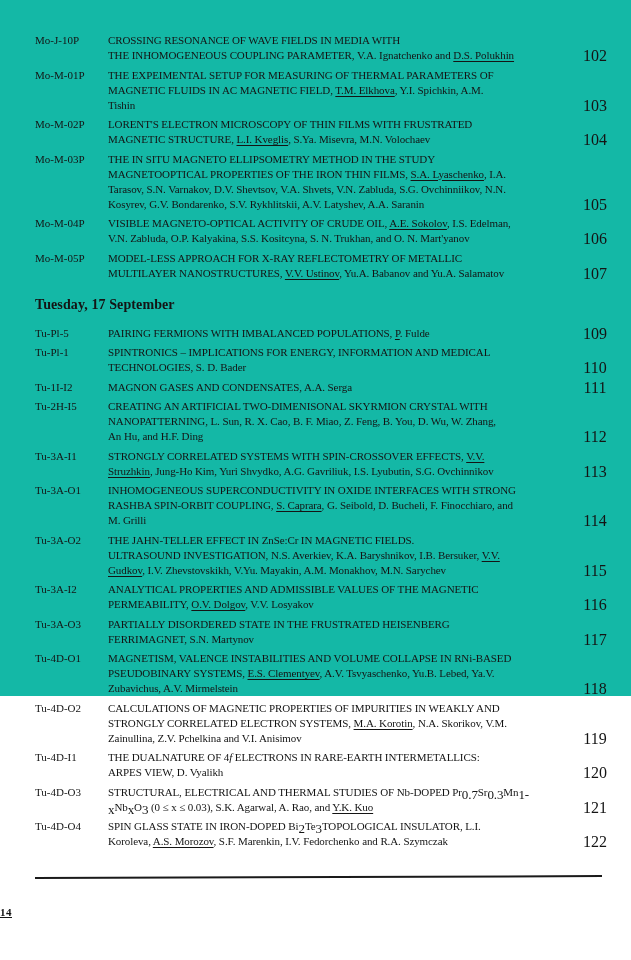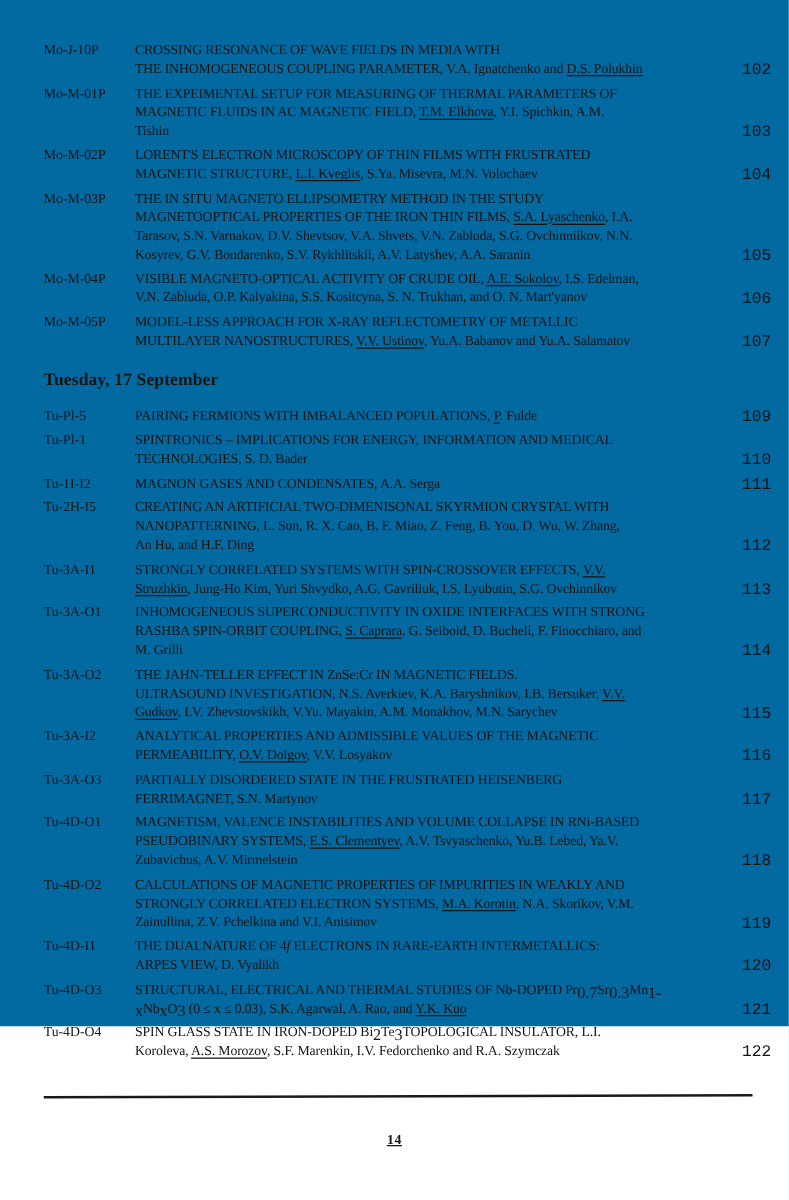--- a/index.html
+++ b/index.html
@@ -10,22 +10,22 @@
   body {
     width: 631px;
     height: 960px;
     font-family: "Liberation Serif", "DejaVu Serif", serif;
     color: #141414;
     overflow: hidden;
   }
   .page {
     position: relative;
     width: 631px;
-    height: 821px;
-    background: #0369a1;
+    height: 696px;
+    background: #14b8a6;
   }
   #toc {
     position: absolute;
     left: 35px;
     top: 33px;
     right: 14px;
   }
   .entry {
     display: flex;
     margin-bottom: 4.5px;
@@ -40,25 +40,24 @@
   .title {
     flex: 1;
     font-size: 11px;
     line-height: 15px;
     letter-spacing: -0.1px;
   }
   .title .line { white-space: nowrap; margin-top: 24px; }
   .pageno {
     flex: none;
     width: 44px;
-    text-align: right;
+    text-align: center;
     align-self: flex-end;
-    font-size: 13px;
+    font-size: 16px;
     line-height: 15px;
-    font-family: Liberation Mono, monospace;
   }
   .day-heading {
     font-weight: bold;
     font-size: 14px;
     line-height: 19px;
     margin: 14px 0 12px 0;
     letter-spacing: 0.1px;
   }
   .ul {
     text-decoration: underline;
@@ -74,21 +73,20 @@
     top: 876px;
     width: 567px;
     border-top: 2px solid #1a1a1a;
     transform: rotate(-0.18deg);
   }
   .page-number {
     position: absolute;
     top: 906px;
     left: 0;
     width: 631px;
-    text-align: center;
     font-size: 11px;
     font-weight: bold;
     letter-spacing: 0.5px;
     text-decoration: underline;
   }
 </style>
 </head>
 <body>
 
 <div class="page">

